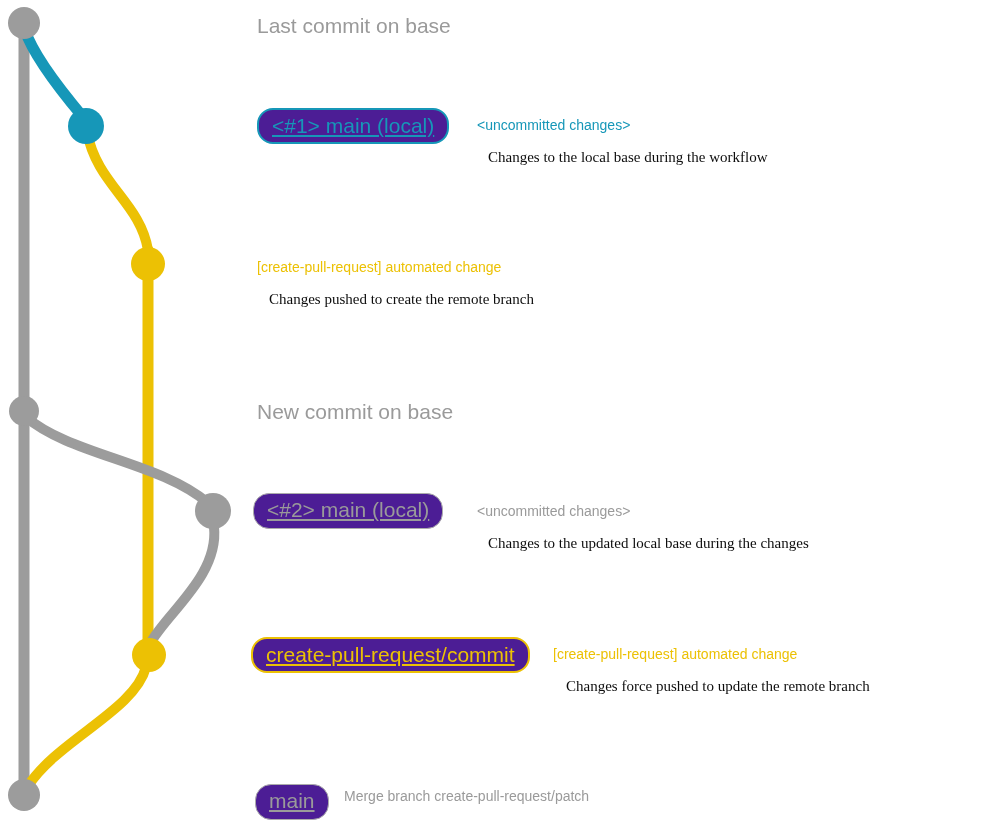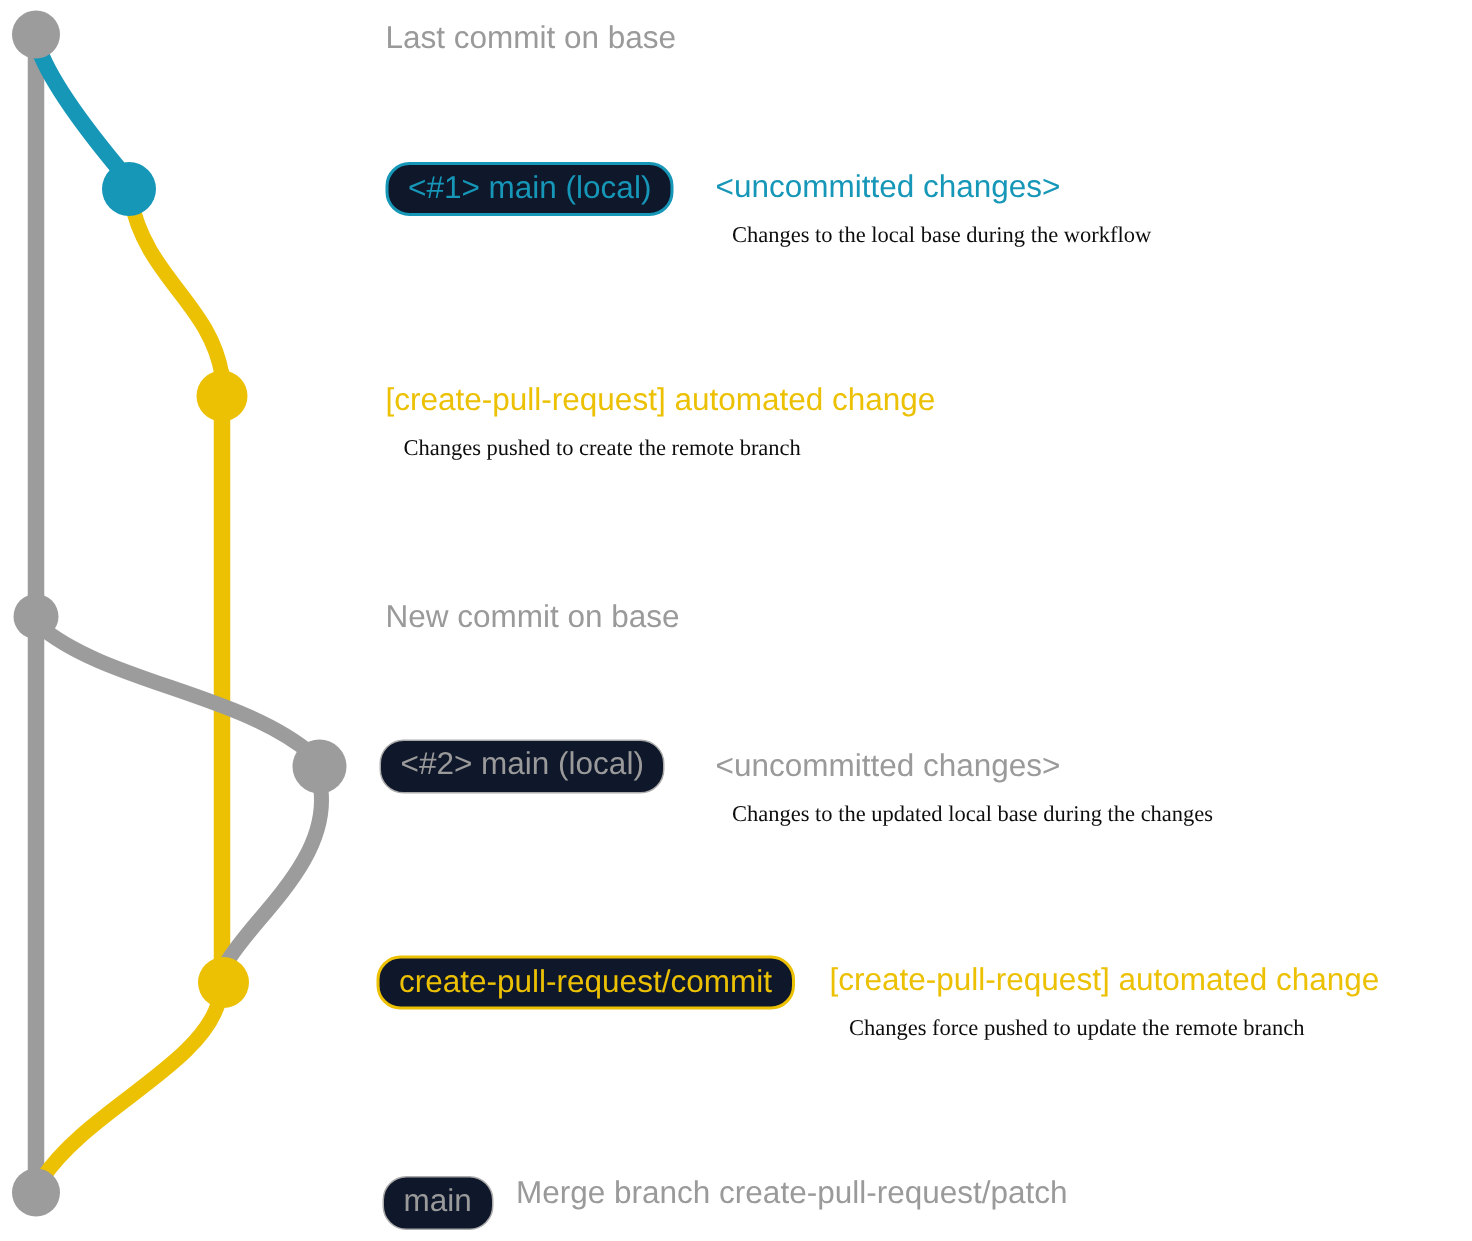--- a/index.html
+++ b/index.html
@@ -12,30 +12,30 @@
   .edge{fill:none;stroke-linecap:round;}
   .edge.gray{stroke:var(--gray);}
   .edge.teal{stroke:var(--teal);}
   .edge.yellow{stroke:var(--yellow);}
   .node.gray{fill:var(--gray);}
   .node.teal{fill:var(--teal);}
   .node.yellow{fill:var(--yellow);}
 
   .txt{position:absolute;white-space:nowrap;}
   .annotation{color:var(--annotation_gray);font-size:21px;line-height:26px;}
-  .label-sans{font-size:21px;line-height:26px;}
+  .label-sans{font-size:14px;line-height:26px;}
   .label-sans.teal{color:var(--teal);}
   .label-sans.yellow{color:var(--yellow);}
   .label-sans.gray{color:var(--annotation_gray);}
   .desc{font-family:"Liberation Serif",serif;color:var(--description);font-size:15px;line-height:24px;}
 
   .badge{
     position:absolute;box-sizing:border-box;height:36px;line-height:32px;
-    padding:0 13px;border-radius:16px;background:#0f172a;
-    font-size:21px;white-space:nowrap;
+    padding:0 13px;border-radius:16px;background:#4c1d95;
+    font-size:21px;white-space:nowrap;text-decoration:underline;
   }
   .badge.teal{border:2px solid var(--teal);color:var(--teal);}
   .badge.yellow{border:2px solid var(--yellow);color:var(--yellow);}
   .badge.gray{border:1.5px solid var(--badge_gray);color:var(--annotation_gray);}
 </style>
 </head>
 <body>
 
 <div class="stage">
 

